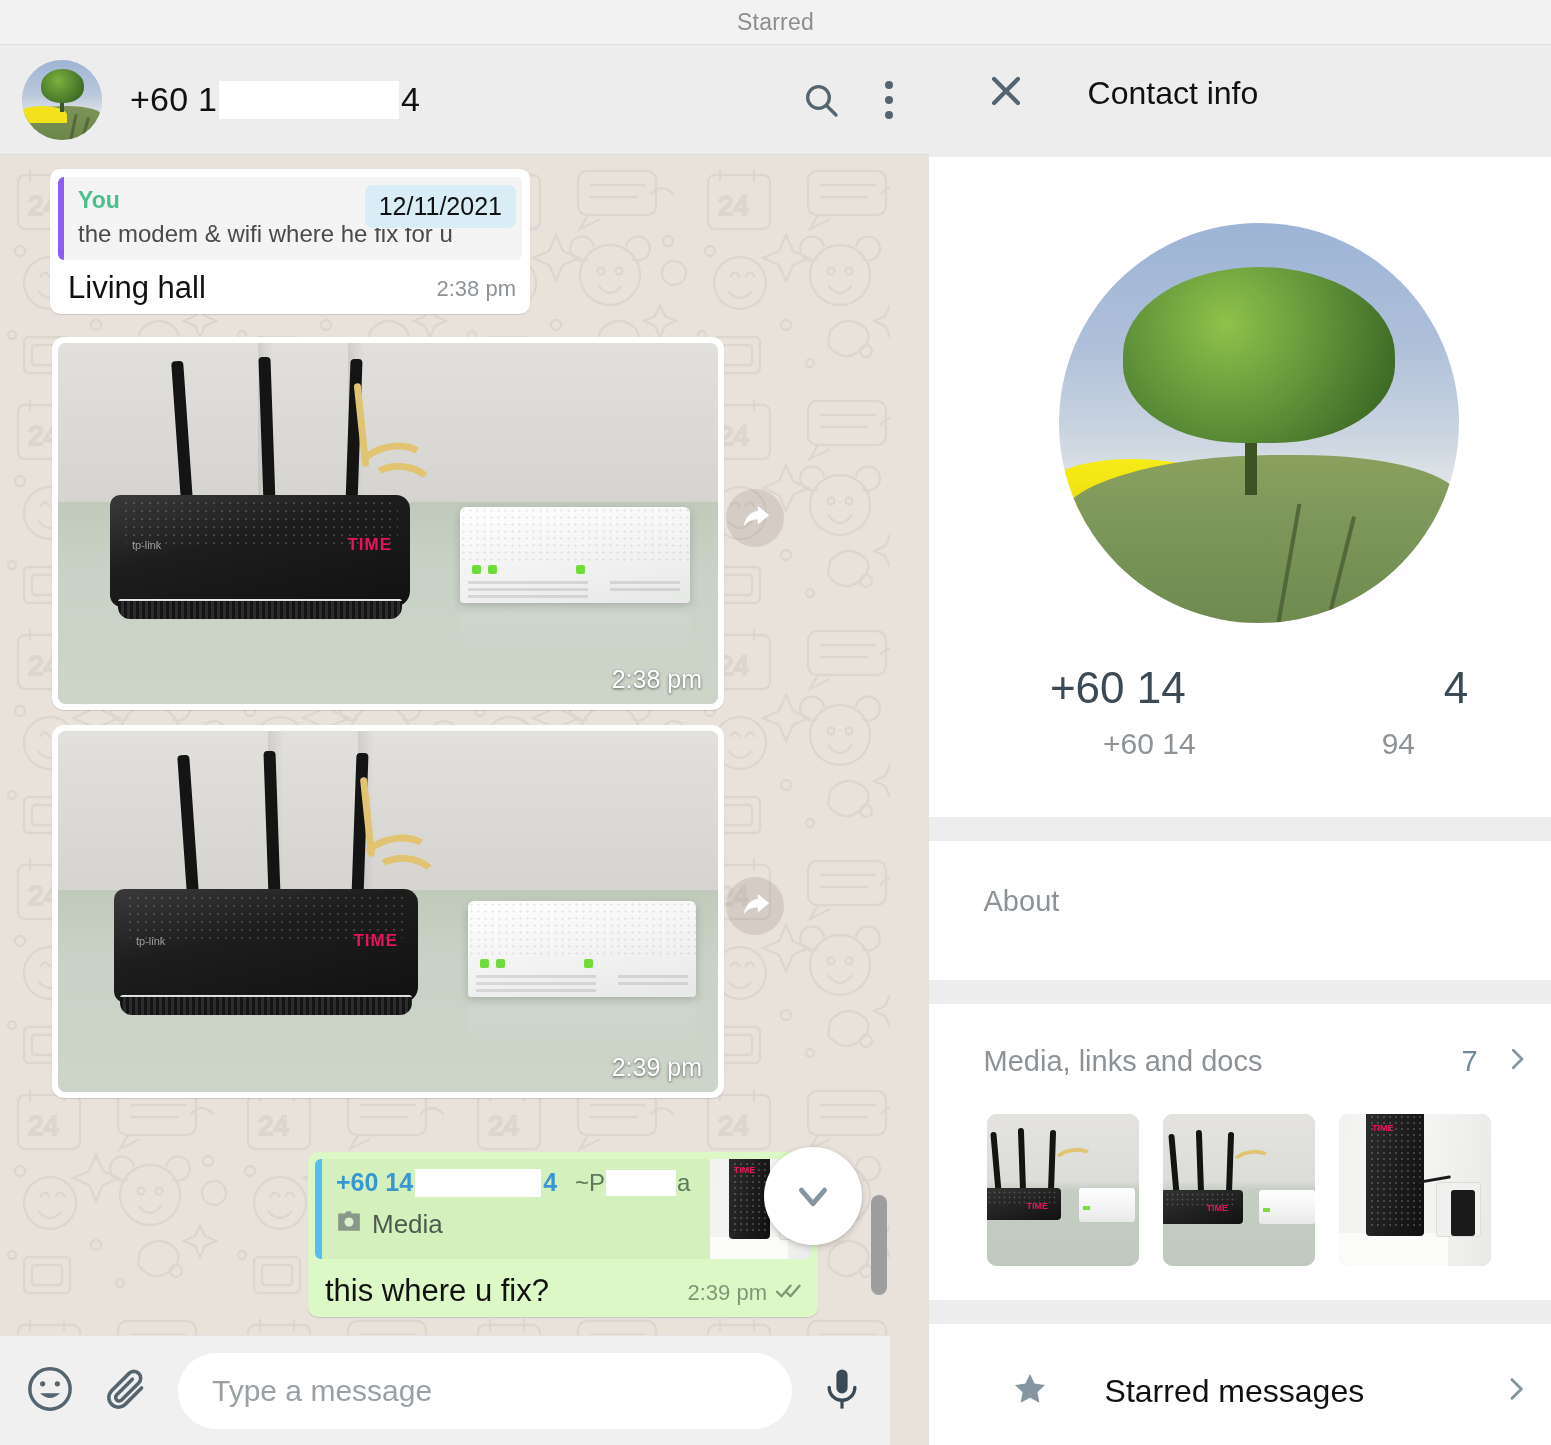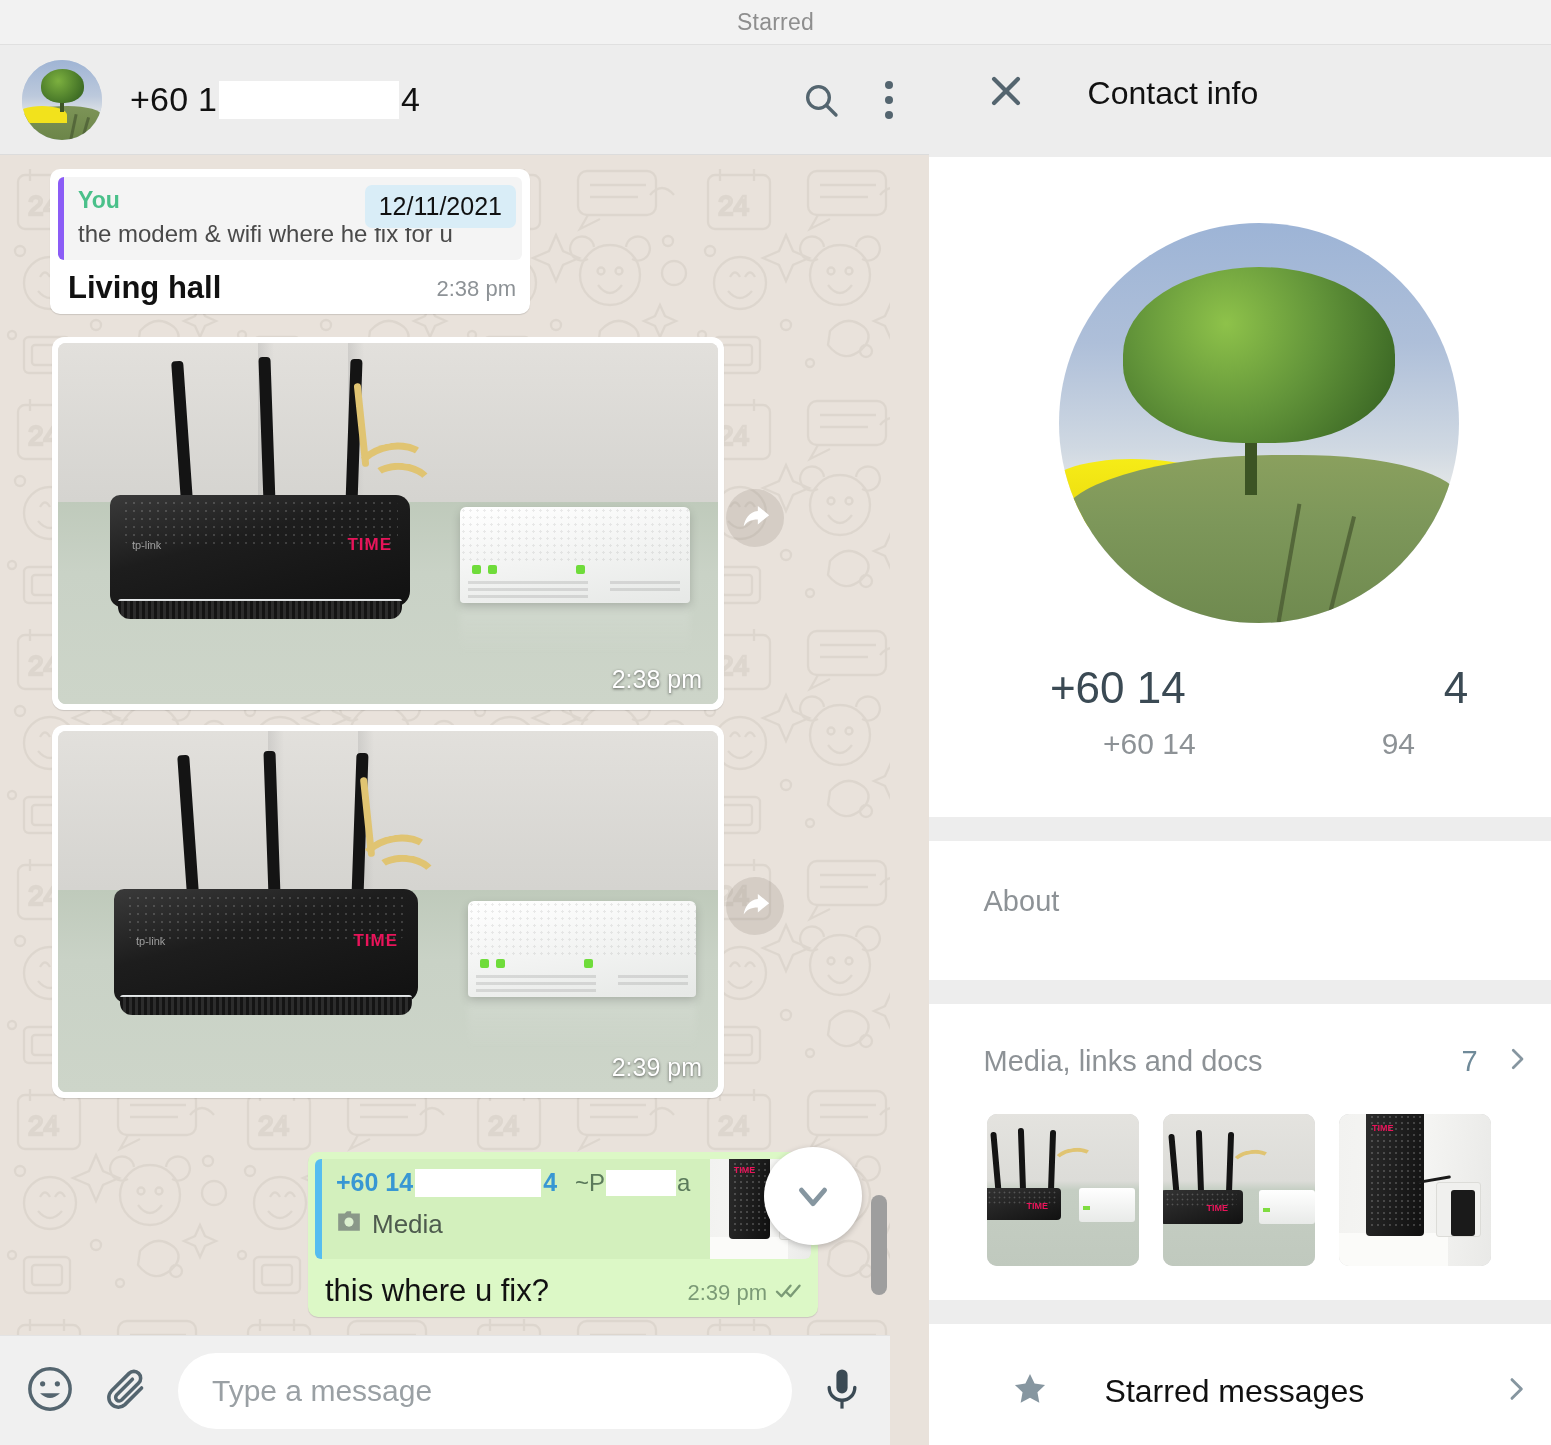--- a/index.html
+++ b/index.html
@@ -70,21 +70,21 @@
     padding:10px 14px 12px 14px; position:relative; overflow:hidden;
   }
   .quote .who{ color:#4ac08a; font-size:23px; font-weight:bold; margin-bottom:6px;}
   .quote .qtext{ color:#4a4a4a; font-size:24px; white-space:nowrap; }
   .date-chip{
     position:absolute; right:6px; top:8px;
     background:#d9edf7; border-radius:7px; padding:7px 14px;
     font-size:25px; color:#111;
   }
   .bubble-in .body{ display:flex; align-items:flex-end; padding:10px 6px 2px 10px;}
-  .bubble-in .body .txt{ font-size:31px; color:#111;font-weight:bold; }
+  .bubble-in .body .txt{ font-size:31px; color:#111; }
   .bubble-in .body .time{ margin-left:auto; font-size:22px; color:#8d9296; padding-bottom:4px;}
 
   
   .img-msg{
     position:absolute; left:52px; width:672px;
     background:#fff; border-radius:12px; padding:6px;
     box-shadow:0 1px 1px rgba(0,0,0,.13);
   }
   .img-msg .photo{ width:100%; height:100%; border-radius:8px; overflow:hidden; position:relative;}
   .img-msg .stamp{

